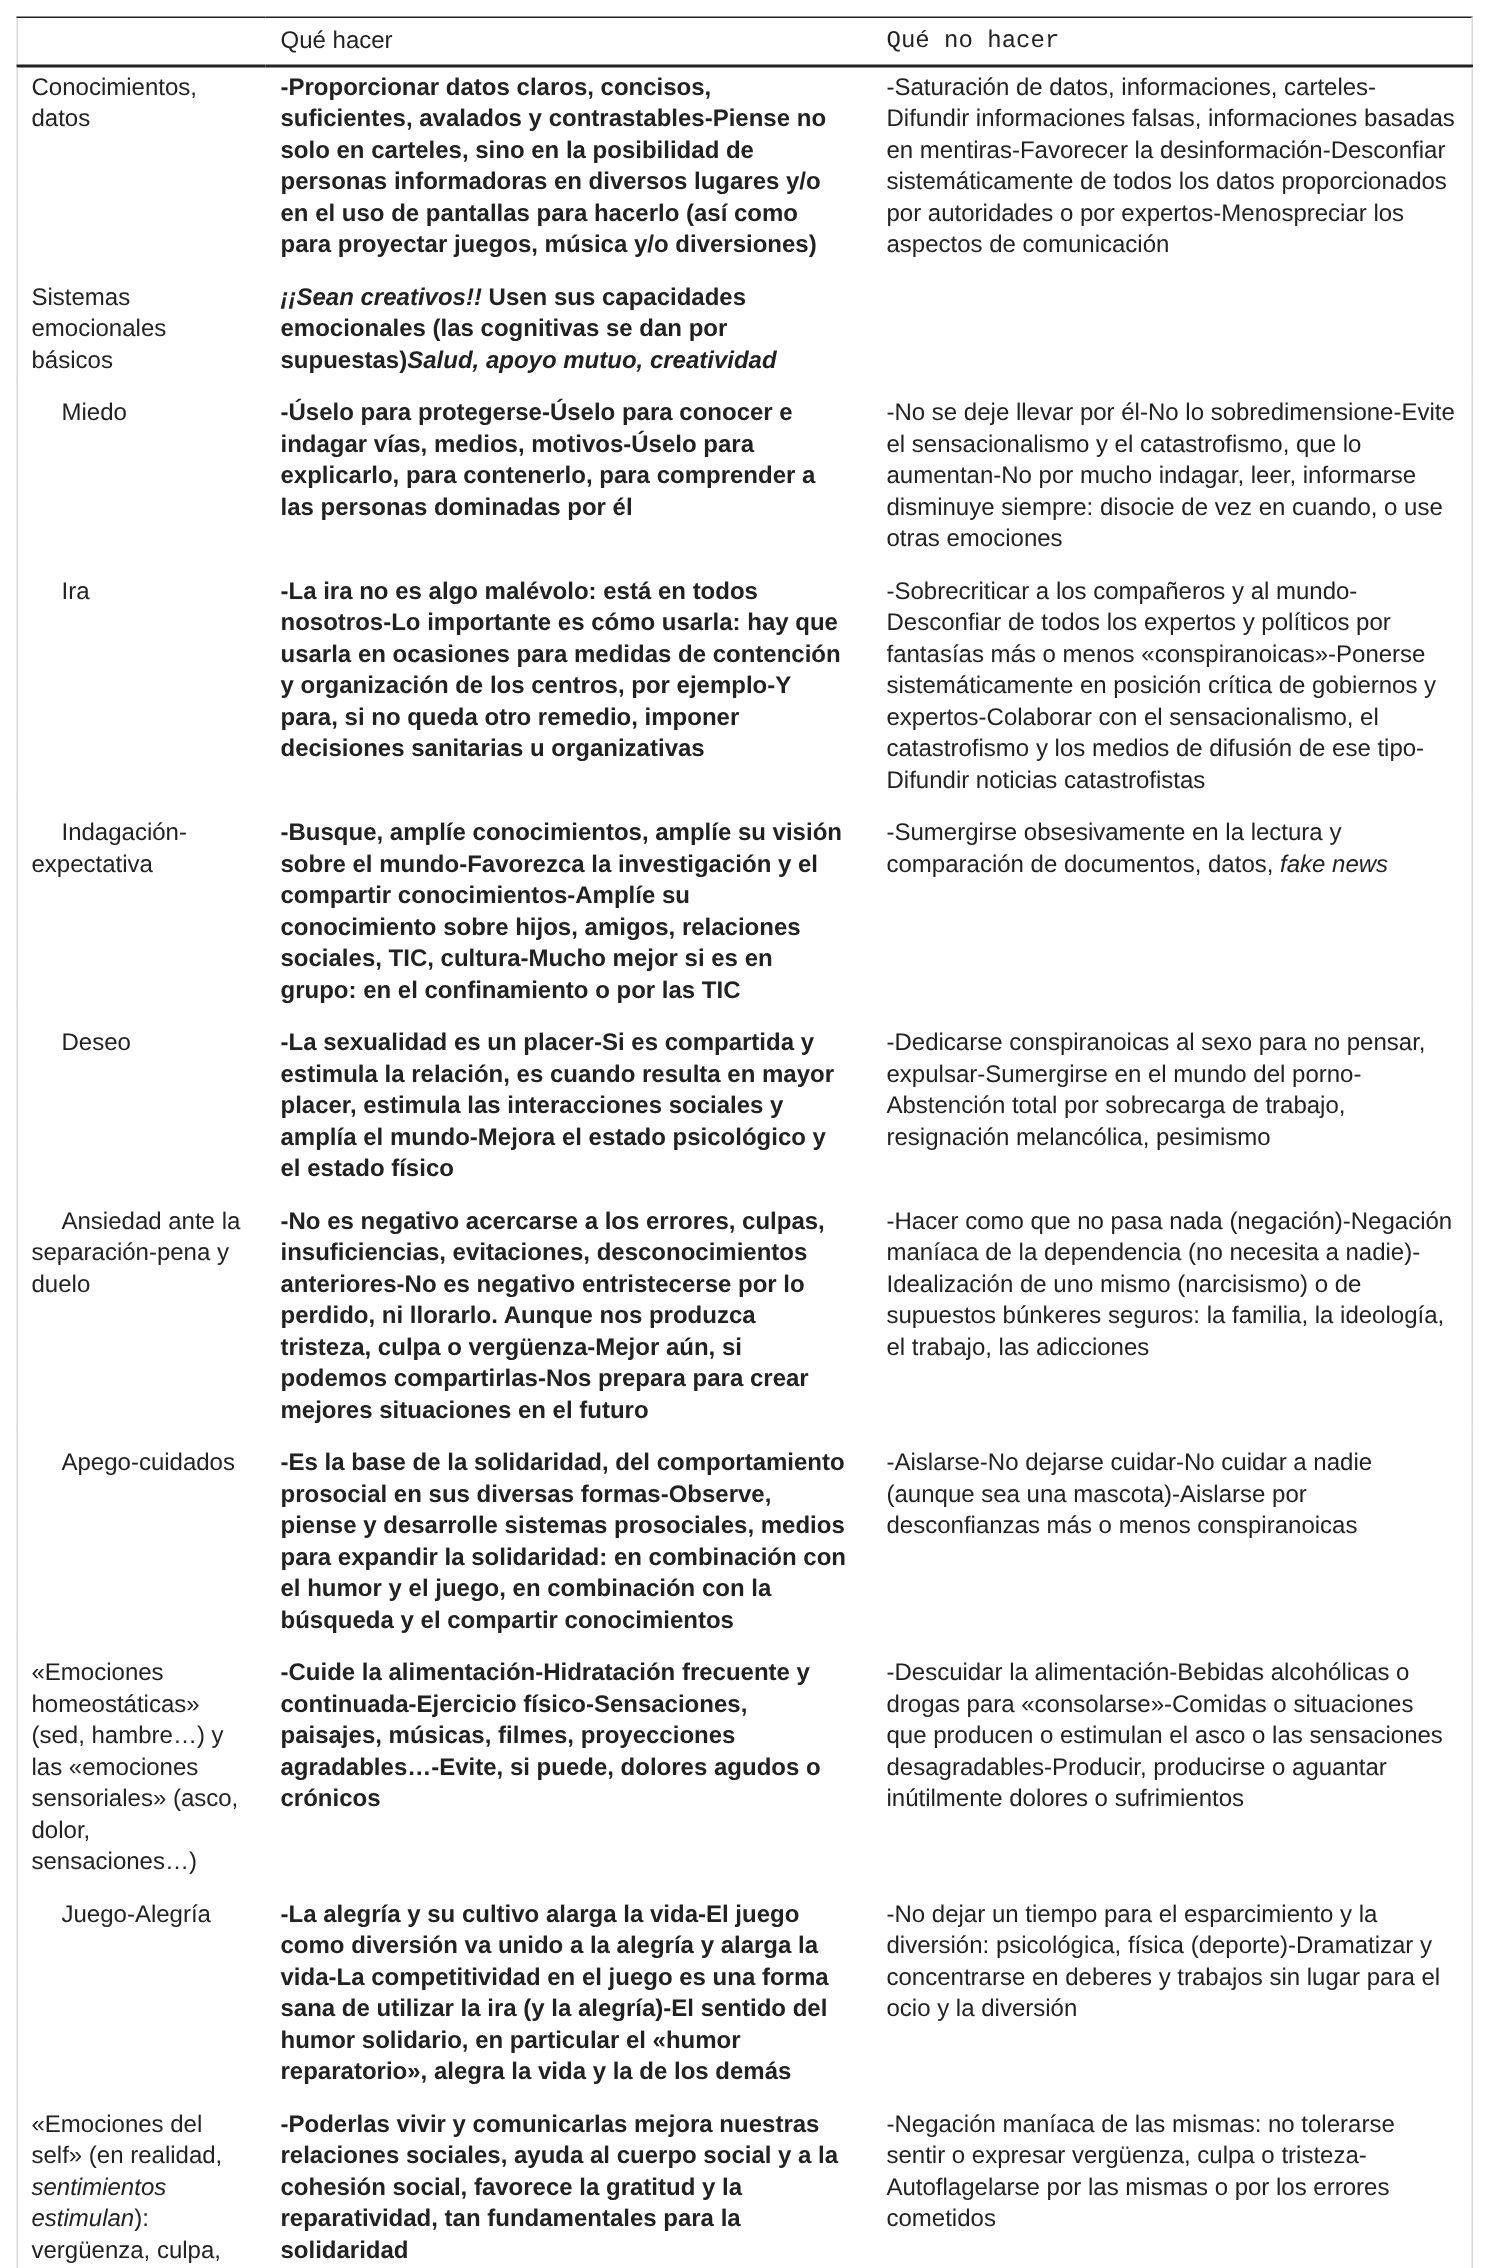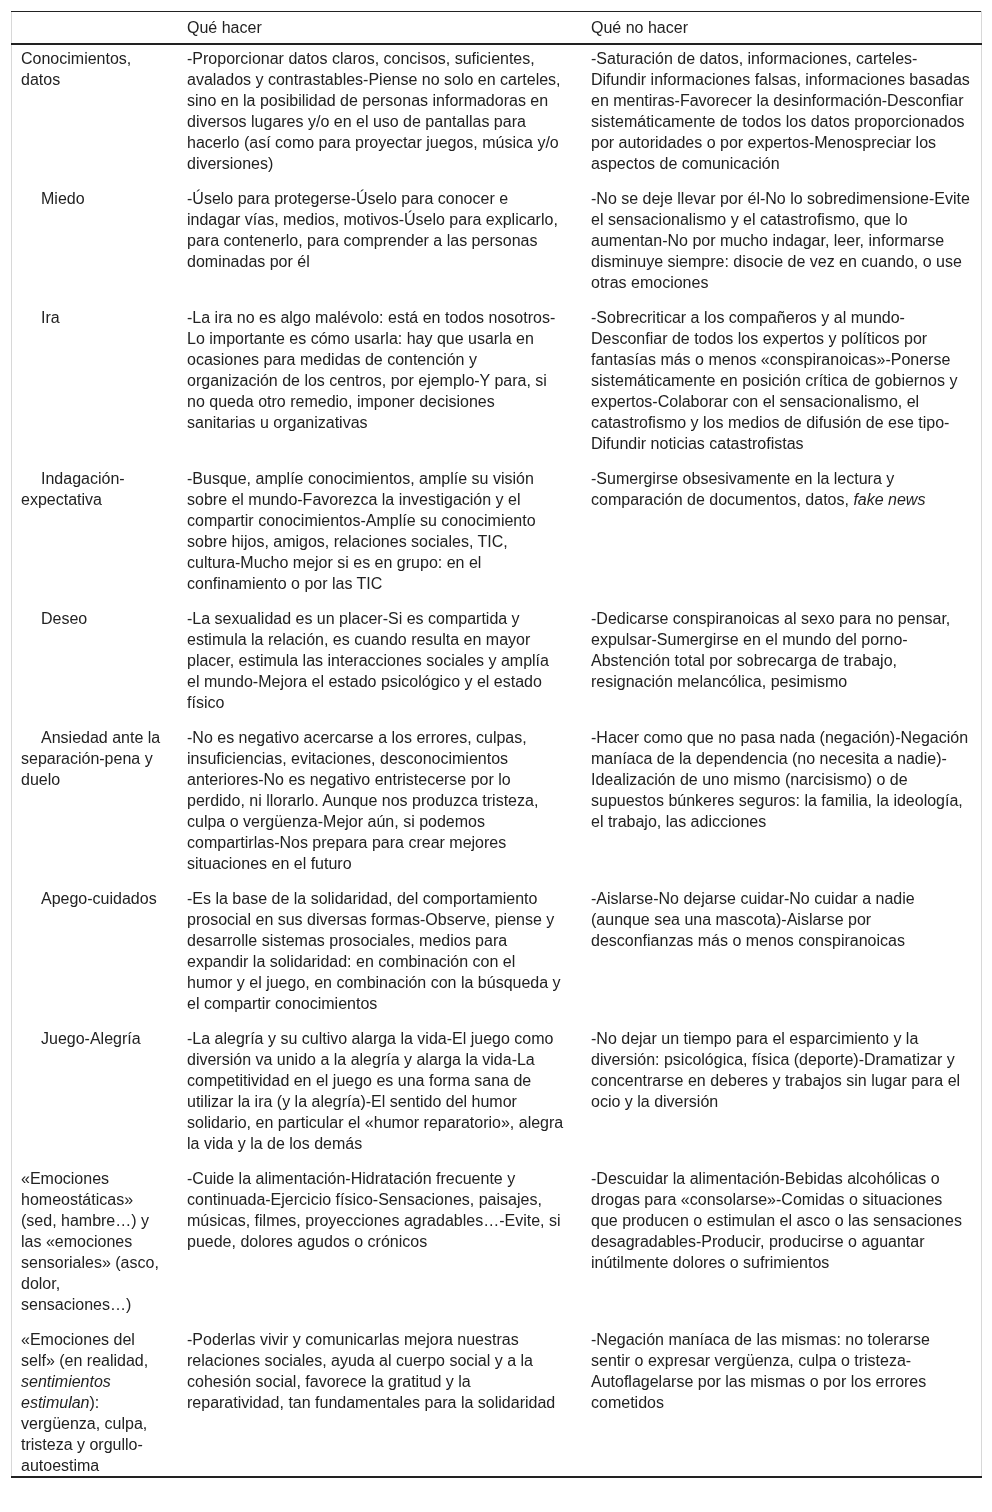--- a/index.html
+++ b/index.html
@@ -3,25 +3,25 @@
 <meta charset="utf-8">
 <style>
   html, body { margin: 0; padding: 0; background: #ffffff; }
   body { width: 992px; height: 1512px; overflow: hidden; font-family: "Liberation Sans", sans-serif; color: #222; }
   .wrap { position: absolute; left: 11px; top: 11px; width: 971px; }
   table { width: 100%; border-collapse: collapse; font-size: 16px; line-height: 21px; border-left: 1px solid #d8d8d8; border-right: 1px solid #d8d8d8; border-top: 1px solid #222; border-bottom: 2px solid #222; }
   thead tr { border-bottom: 2px solid #222; }
   th { font-weight: normal; text-align: left; padding: 5px 10px 5px 0; height: 20px; }
   td { vertical-align: top; padding: 14px 10px 0 0; }
   td.c0 { width: 146px; padding-left: 9px; }
-  td.c1 { width: 377px; padding-left: 10px; }
+  td.c1 { width: 377px; padding-left: 10px; font-weight: bold; }
   td.c2 { padding-left: 17px; padding-right: 10px; }
   th.c0 { padding-left: 9px; width: 146px; }
   th.c1 { padding-left: 10px; width: 377px; }
-  th.c2 { padding-left: 17px; }
+  th.c2 { padding-left: 17px; font-family: Liberation Mono, monospace; }
   .ind { text-indent: 20px; margin-top: 28px; }
   em { font-style: italic; }
   tbody tr:first-child td { padding-top: 3px; }
 </style>
 </head>
 <body>
 
 <div class="wrap">
 <table>
   <thead>
@@ -29,20 +29,25 @@
       <th class="c0"></th>
       <th class="c1">Qué hacer</th>
       <th class="c2">Qué no hacer</th>
     </tr>
   </thead>
   <tbody>
     <tr>
       <td class="c0">Conocimientos, datos</td>
       <td class="c1">-Proporcionar datos claros, concisos, suficientes, avalados y contrastables-Piense no solo en carteles, sino en la posibilidad de personas informadoras en diversos lugares y/o en el uso de pantallas para hacerlo (así como para proyectar juegos, música y/o diversiones)</td>
       <td class="c2">-Saturación de datos, informaciones, carteles-Difundir informaciones falsas, informaciones basadas en mentiras-Favorecer la desinformación-Desconfiar sistemáticamente de todos los datos proporcionados por autoridades o por expertos-Menospreciar los aspectos de comunicación</td>
+    </tr>
+    <tr>
+      <td class="c0">Sistemas emocionales básicos</td>
+      <td class="c1"><em>¡¡Sean creativos!!</em><span> Usen sus capacidades emocionales (las cognitivas se dan por supuestas)</span><em>Salud, apoyo mutuo, creatividad</em></td>
+      <td class="c2"></td>
     </tr>
     <tr>
       <td class="c0 ind">Miedo</td>
       <td class="c1">-Úselo para protegerse-Úselo para conocer e indagar vías, medios, motivos-Úselo para explicarlo, para contenerlo, para comprender a las personas dominadas por él</td>
       <td class="c2">-No se deje llevar por él-No lo sobredimensione-Evite el sensacionalismo y el catastrofismo, que lo aumentan-No por mucho indagar, leer, informarse disminuye siempre: disocie de vez en cuando, o use otras emociones</td>
     </tr>
     <tr>
       <td class="c0 ind">Ira</td>
       <td class="c1">-La ira no es algo malévolo: está en todos nosotros-Lo importante es cómo usarla: hay que usarla en ocasiones para medidas de contención y organización de los centros, por ejemplo-Y para, si no queda otro remedio, imponer decisiones sanitarias u organizativas</td>
       <td class="c2">-Sobrecriticar a los compañeros y al mundo-Desconfiar de todos los expertos y políticos por fantasías más o menos «conspiranoicas»-Ponerse sistemáticamente en posición crítica de gobiernos y expertos-Colaborar con el sensacionalismo, el catastrofismo y los medios de difusión de ese tipo-Difundir noticias catastrofistas</td>
@@ -61,28 +66,28 @@
       <td class="c0 ind">Ansiedad ante la separación-pena y duelo</td>
       <td class="c1">-No es negativo acercarse a los errores, culpas, insuficiencias, evitaciones, desconocimientos anteriores-No es negativo entristecerse por lo perdido, ni llorarlo. Aunque nos produzca tristeza, culpa o vergüenza-Mejor aún, si podemos compartirlas-Nos prepara para crear mejores situaciones en el futuro</td>
       <td class="c2">-Hacer como que no pasa nada (negación)-Negación maníaca de la dependencia (no necesita a nadie)-Idealización de uno mismo (narcisismo) o de supuestos búnkeres seguros: la familia, la ideología, el trabajo, las adicciones</td>
     </tr>
     <tr>
       <td class="c0 ind">Apego-cuidados</td>
       <td class="c1">-Es la base de la solidaridad, del comportamiento prosocial en sus diversas formas-Observe, piense y desarrolle sistemas prosociales, medios para expandir la solidaridad: en combinación con el humor y el juego, en combinación con la búsqueda y el compartir conocimientos</td>
       <td class="c2">-Aislarse-No dejarse cuidar-No cuidar a nadie (aunque sea una mascota)-Aislarse por desconfianzas más o menos conspiranoicas</td>
     </tr>
     <tr>
+      <td class="c0">«Emociones homeostáticas» (sed, hambre…) y las «emociones sensoriales» (asco, dolor, sensaciones…)</td>
+      <td class="c1">-Cuide la alimentación-Hidratación frecuente y continuada-Ejercicio físico-Sensaciones, paisajes, músicas, filmes, proyecciones agradables…-Evite, si puede, dolores agudos o crónicos</td>
+      <td class="c2">-Descuidar la alimentación-Bebidas alcohólicas o drogas para «consolarse»-Comidas o situaciones que producen o estimulan el asco o las sensaciones desagradables-Producir, producirse o aguantar inútilmente dolores o sufrimientos</td>
+    </tr>
+    <tr>
       <td class="c0 ind">Juego-Alegría</td>
       <td class="c1">-La alegría y su cultivo alarga la vida-El juego como diversión va unido a la alegría y alarga la vida-La competitividad en el juego es una forma sana de utilizar la ira (y la alegría)-El sentido del humor solidario, en particular el «humor reparatorio», alegra la vida y la de los demás</td>
       <td class="c2">-No dejar un tiempo para el esparcimiento y la diversión: psicológica, física (deporte)-Dramatizar y concentrarse en deberes y trabajos sin lugar para el ocio y la diversión</td>
-    </tr>
-    <tr>
-      <td class="c0">«Emociones homeostáticas» (sed, hambre…) y las «emociones sensoriales» (asco, dolor, sensaciones…)</td>
-      <td class="c1">-Cuide la alimentación-Hidratación frecuente y continuada-Ejercicio físico-Sensaciones, paisajes, músicas, filmes, proyecciones agradables…-Evite, si puede, dolores agudos o crónicos</td>
-      <td class="c2">-Descuidar la alimentación-Bebidas alcohólicas o drogas para «consolarse»-Comidas o situaciones que producen o estimulan el asco o las sensaciones desagradables-Producir, producirse o aguantar inútilmente dolores o sufrimientos</td>
     </tr>
     <tr>
       <td class="c0"><span>«Emociones del self» (en realidad, </span><em>sentimientos estimulan</em><span>): vergüenza, culpa, tristeza y orgullo-autoestima</span></td>
       <td class="c1">-Poderlas vivir y comunicarlas mejora nuestras relaciones sociales, ayuda al cuerpo social y a la cohesión social, favorece la gratitud y la reparatividad, tan fundamentales para la solidaridad</td>
       <td class="c2">-Negación maníaca de las mismas: no tolerarse sentir o expresar vergüenza, culpa o tristeza-Autoflagelarse por las mismas o por los errores cometidos</td>
     </tr>
   </tbody>
 </table>
 </div>
 

